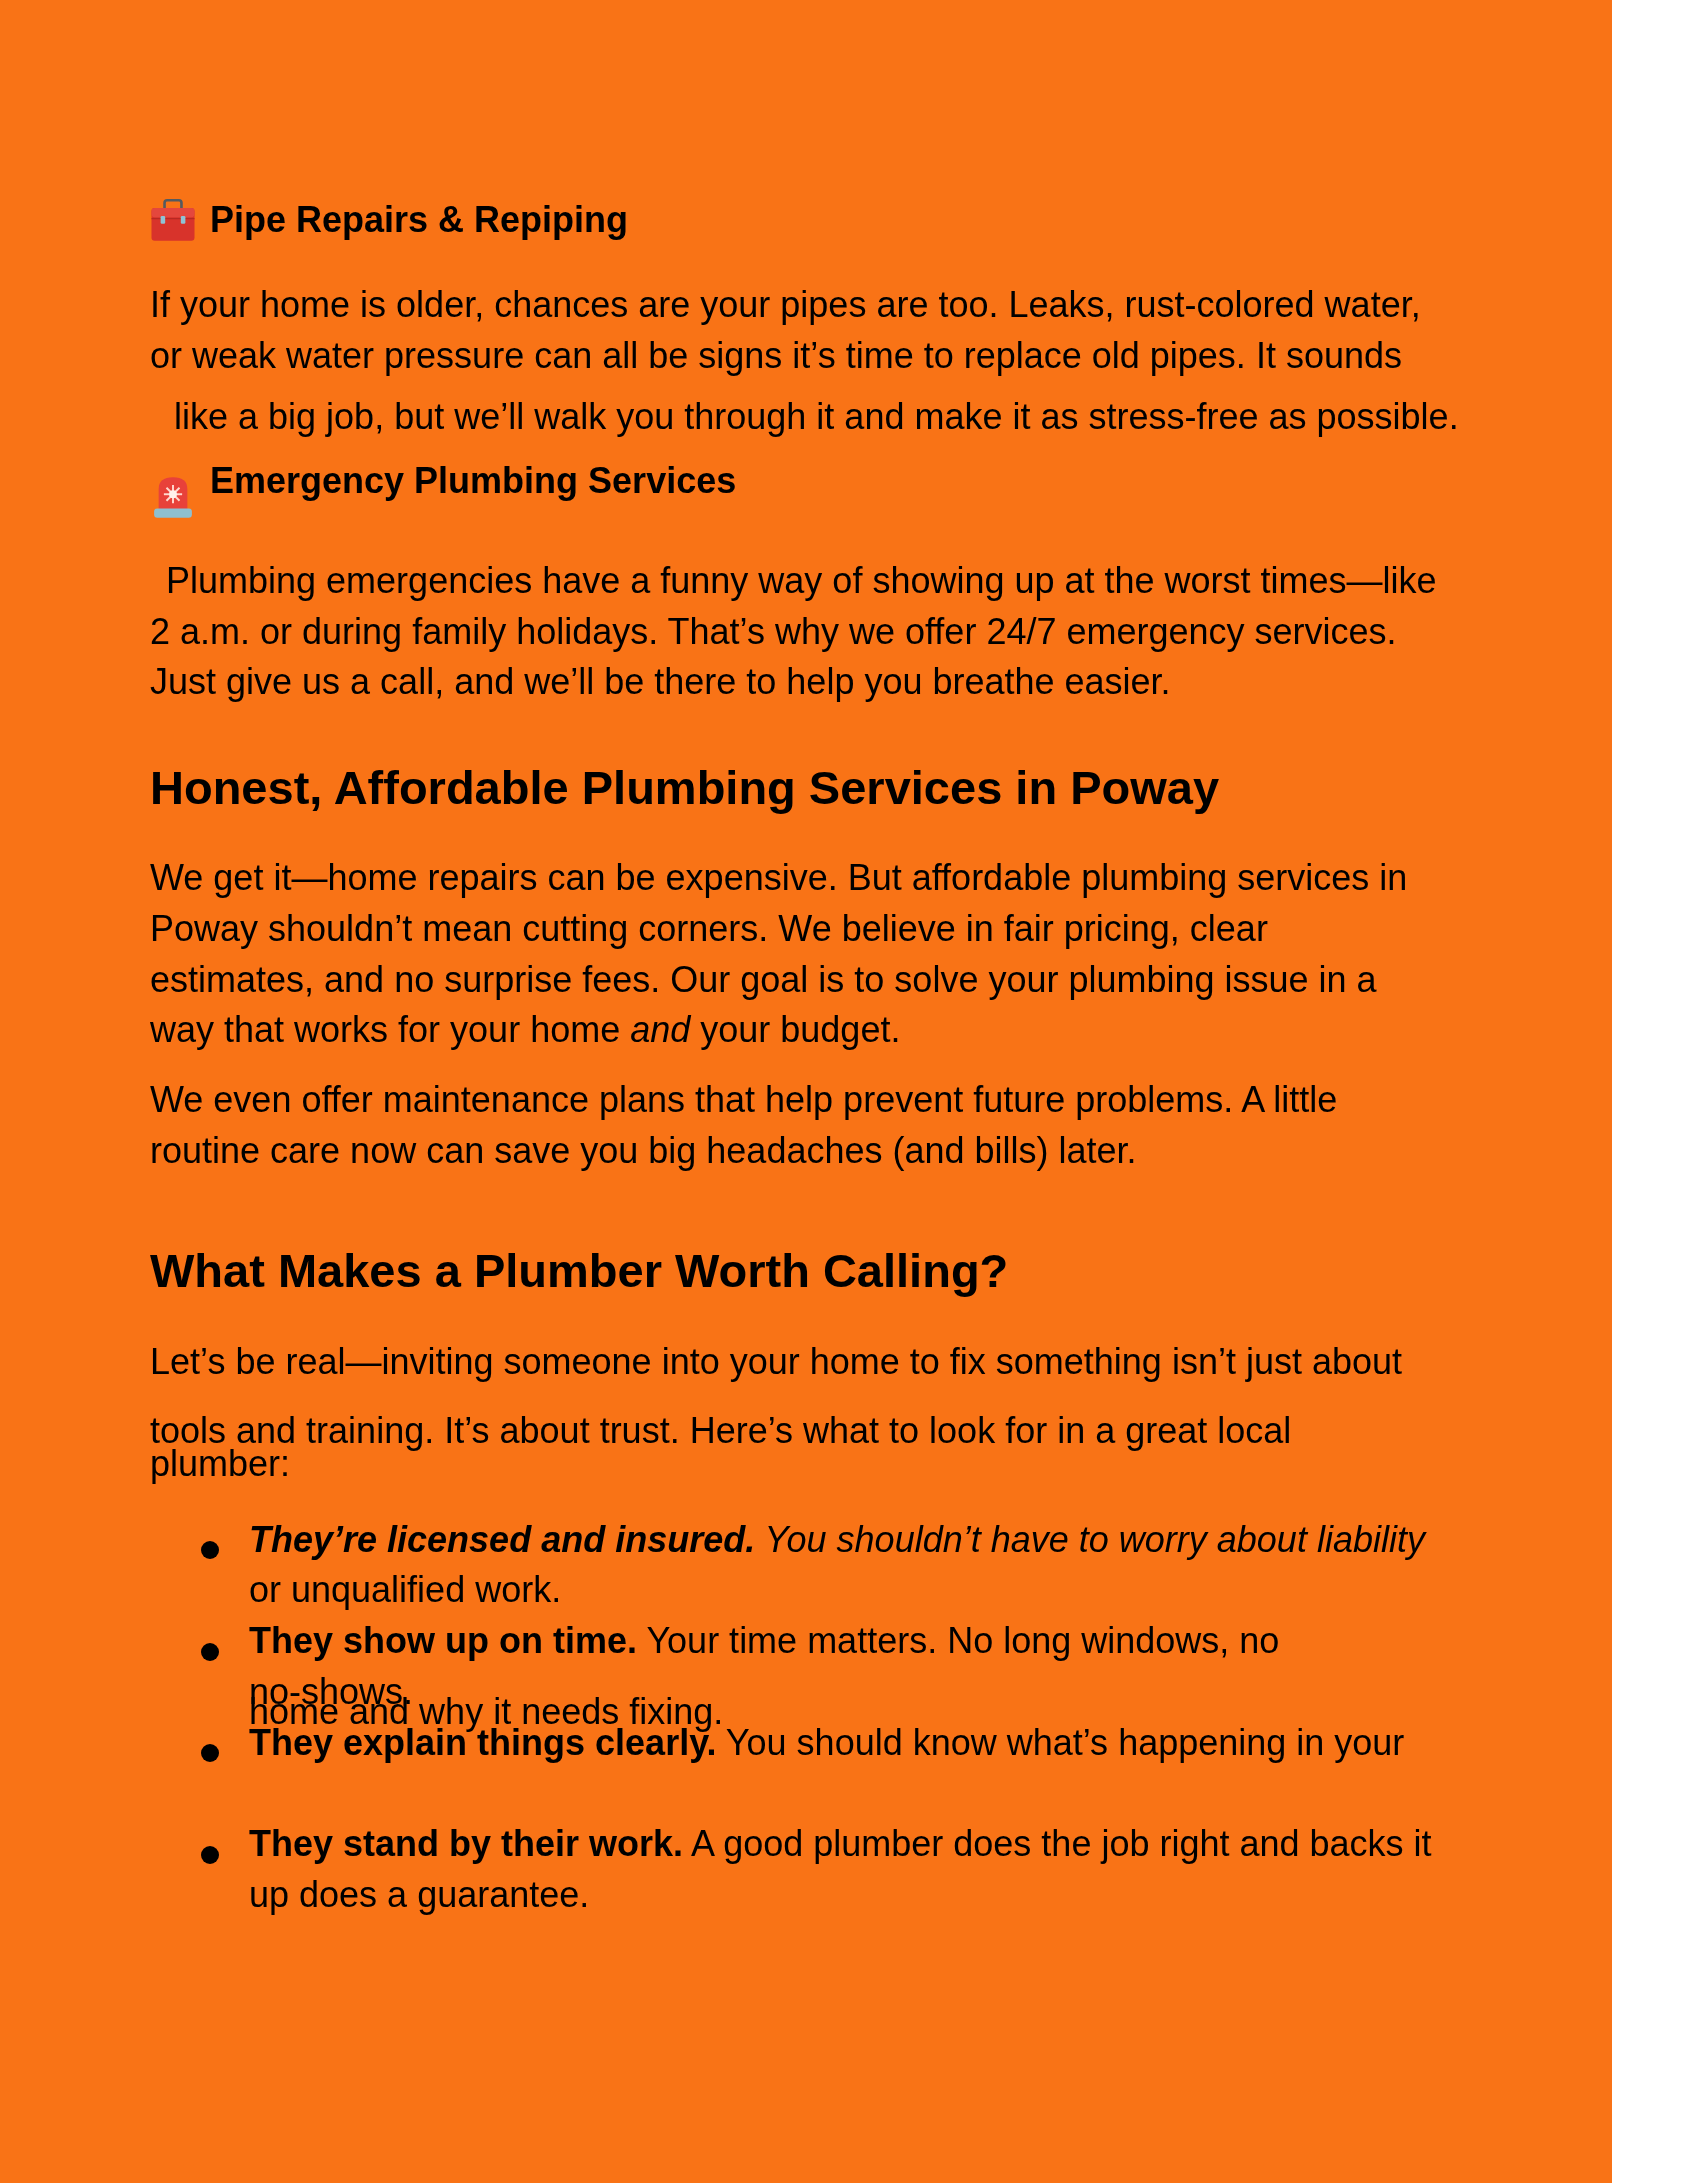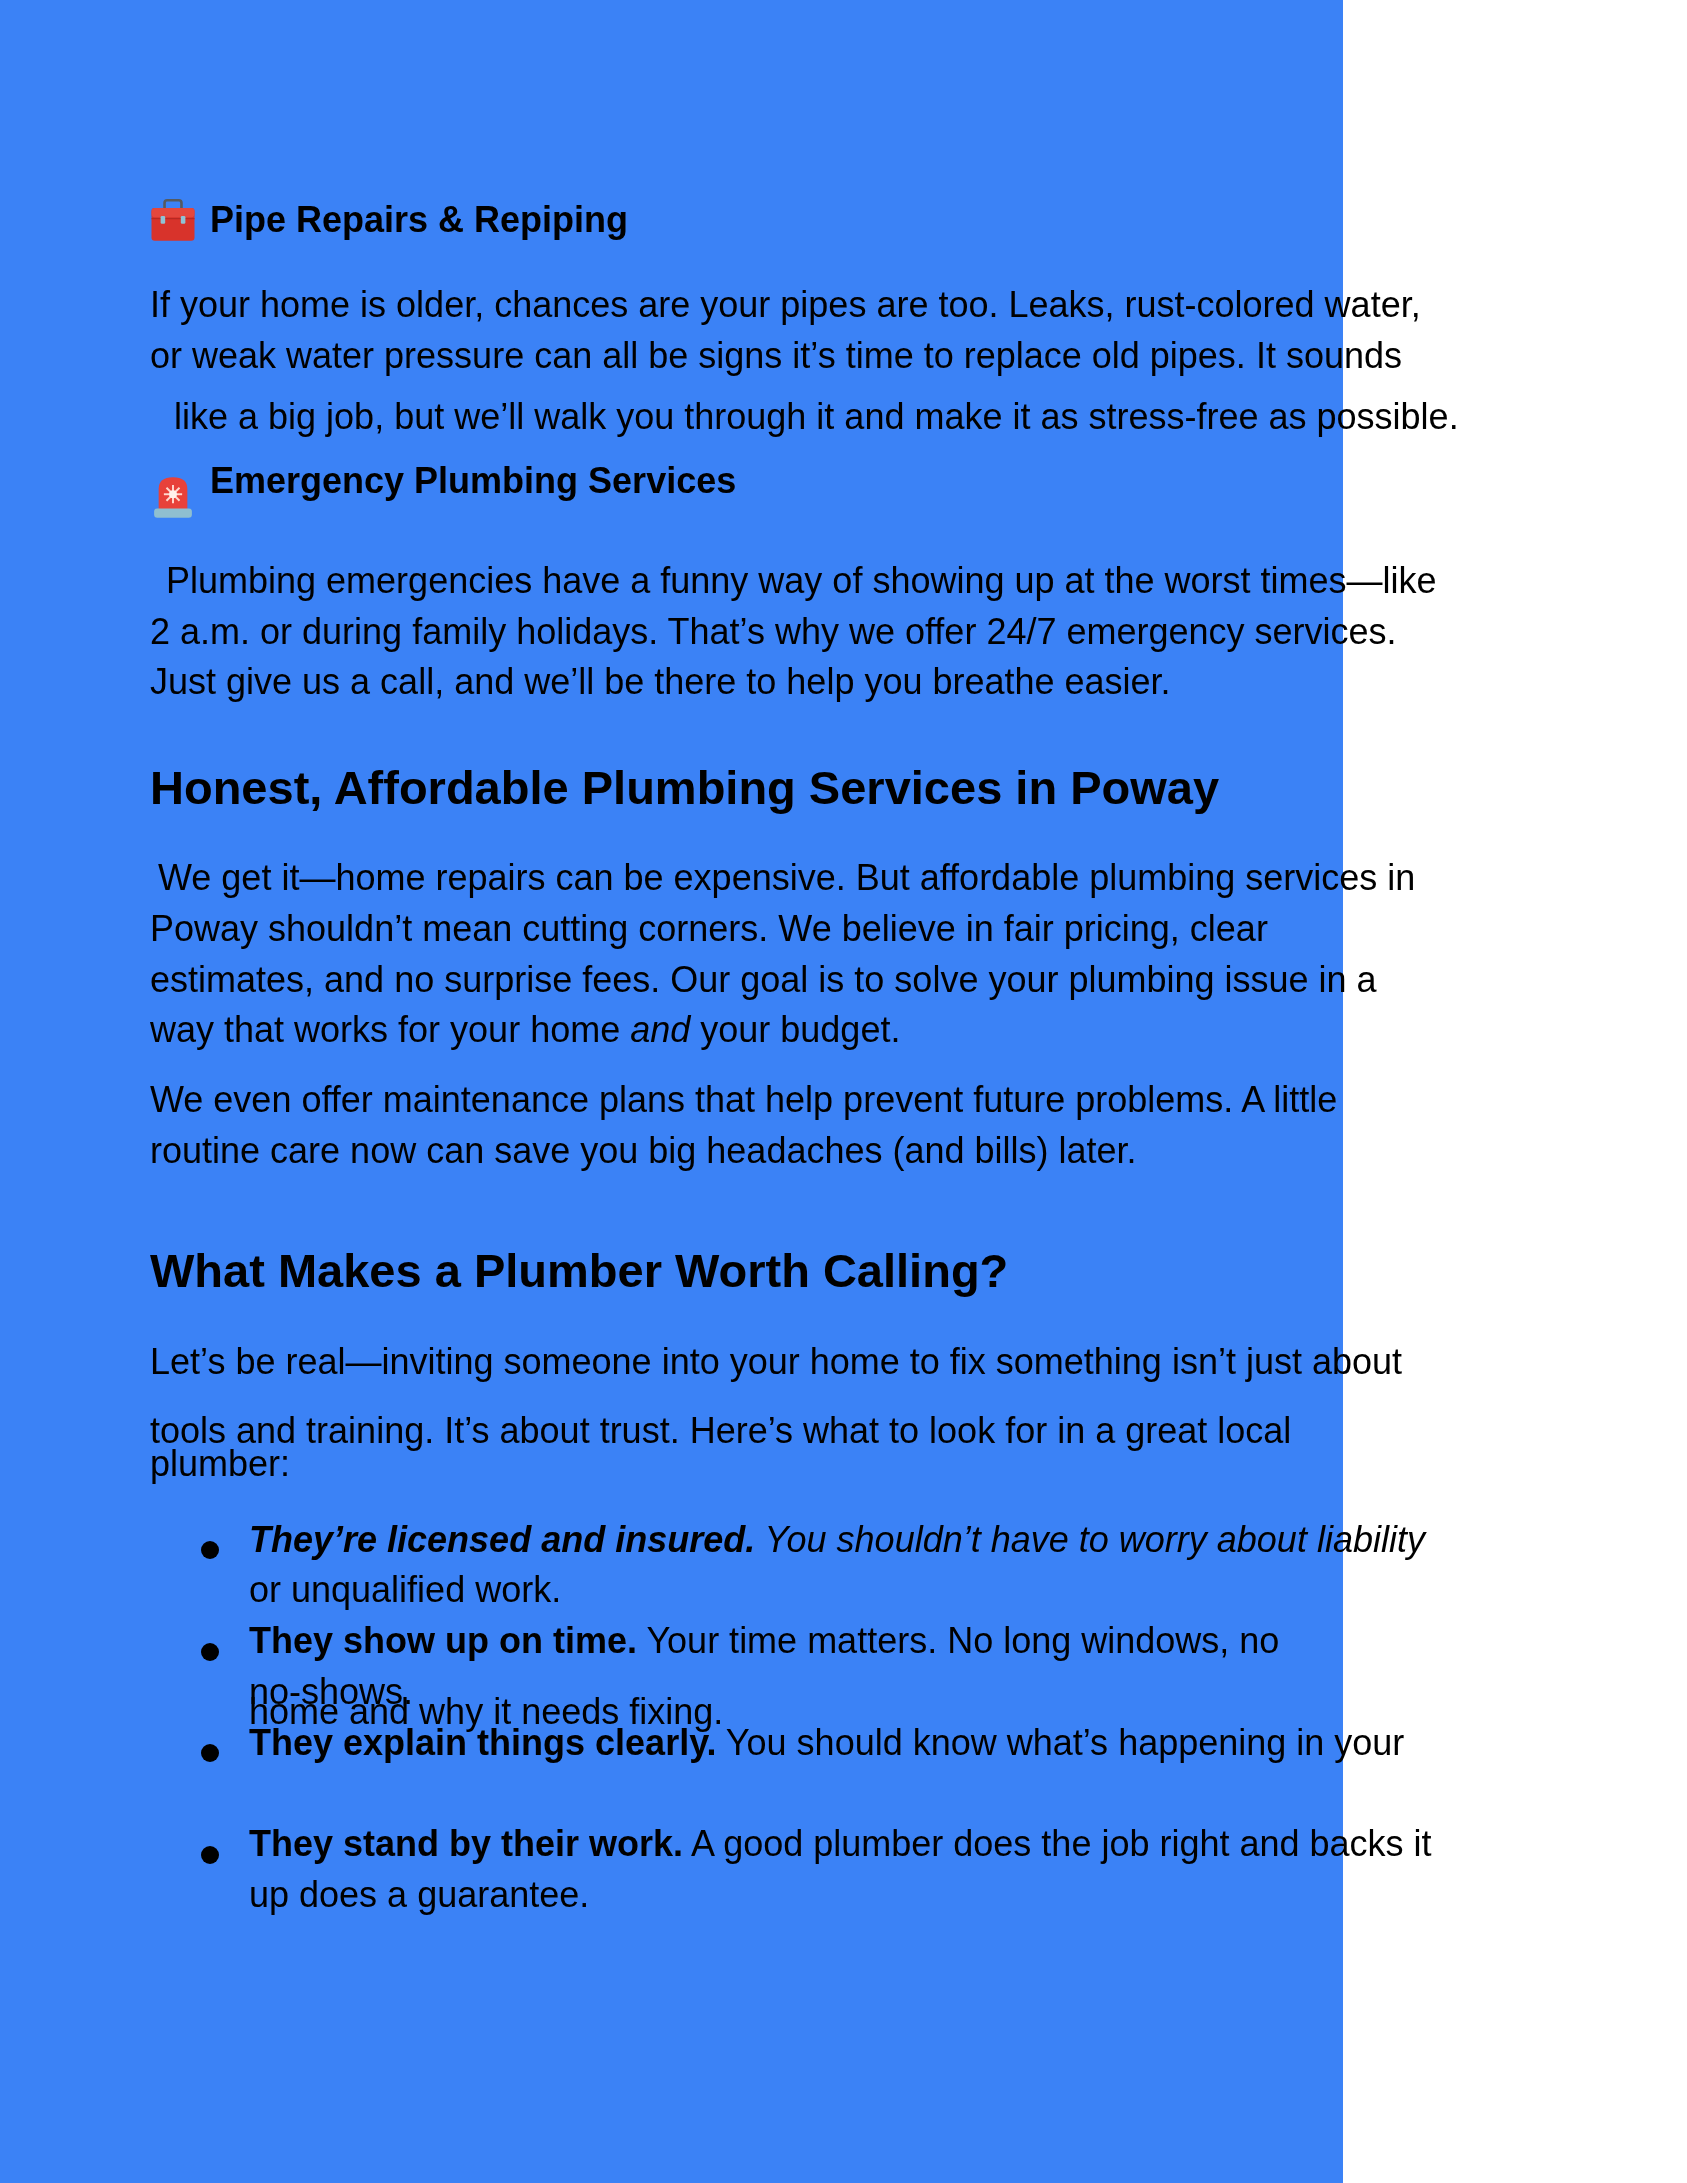--- a/index.html
+++ b/index.html
@@ -1,19 +1,19 @@
 <!DOCTYPE html>
 <html style="font-size:10.5px"><head>
   <meta charset="utf-8">
   <style>
     html, body { margin: 0; padding: 0; background: #ffffff; }
     body { width: 1687px; height: 2183px; position: relative; overflow: hidden; }
     .page {
-      position: absolute; left: 0; top: 0; width: 1343px; height: 2183px;
-      background: #3b82f6; color: #000000;
+      position: absolute; left: 0; top: 0; width: 1612px; height: 2183px;
+      background: #f97316; color: #000000;
       font-family: "Liberation Sans", sans-serif;
     }
     .line {
       position: absolute; white-space: nowrap;
       font-size: 36px; line-height: 51px; height: 51px;
     }
     .body-line { left: 150px; font-weight: normal; }
     .h3-line { left: 150px; font-weight: bold; font-size: 36px; }
     .h2-line { left: 150px; font-weight: bold; font-size: 47px; line-height: 59px; height: 59px; }
     .li-line { left: 249px; }
@@ -56,21 +56,21 @@
     <rect x="3" y="50" width="58" height="14" rx="5" fill="#8fbfd0"></rect>
   </svg>
   <div class="line h3-line" style="left:210px; top:455px;">Emergency Plumbing Services</div>
 
   <div class="line body-line" style="top:555px;margin-left:16px;">Plumbing emergencies have a funny way of showing up at the worst times—like</div>
   <div class="line body-line" style="top:606px;">2 a.m. or during family holidays. That’s why we offer 24/7 emergency services.</div>
   <div class="line body-line" style="top:656px;">Just give us a call, and we’ll be there to help you breathe easier.</div>
 
   <div class="line h2-line" style="top:758px;">Honest, Affordable Plumbing Services in Poway</div>
 
-  <div class="line body-line" style="top:852px;margin-left:8px;">We get it—home repairs can be expensive. But affordable plumbing services in</div>
+  <div class="line body-line" style="top:852px;">We get it—home repairs can be expensive. But affordable plumbing services in</div>
   <div class="line body-line" style="top:903px;">Poway shouldn’t mean cutting corners. We believe in fair pricing, clear</div>
   <div class="line body-line" style="top:954px;">estimates, and no surprise fees. Our goal is to solve your plumbing issue in a</div>
   <div class="line body-line" style="top:1004px;">
     <span>way that works for your home </span><span class="i">and</span><span> your budget.</span>
   </div>
 
   <div class="line body-line" style="top:1074px;">We even offer maintenance plans that help prevent future problems. A little</div>
   <div class="line body-line" style="top:1125px;">routine care now can save you big headaches (and bills) later.</div>
 
   <div class="line h2-line" style="top:1241px;">What Makes a Plumber Worth Calling?</div>

